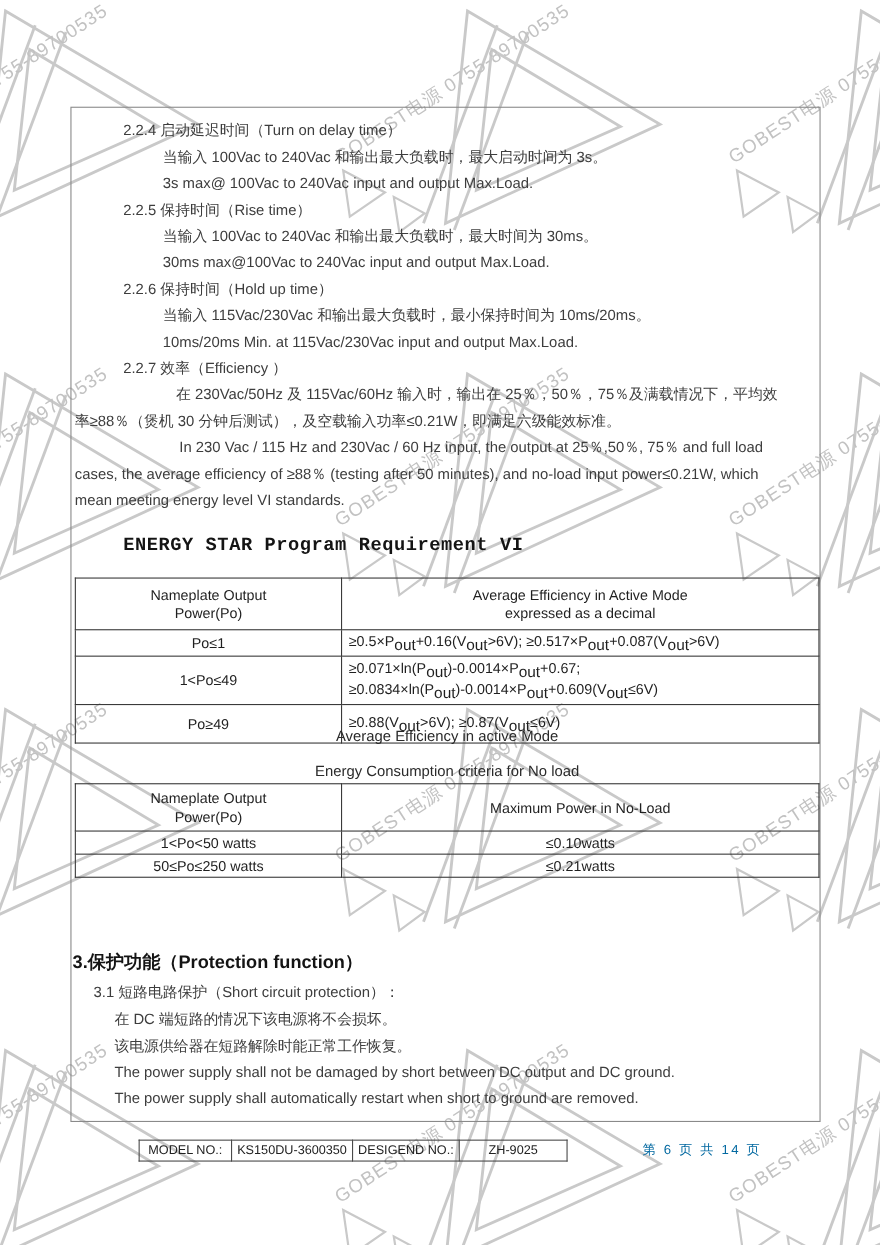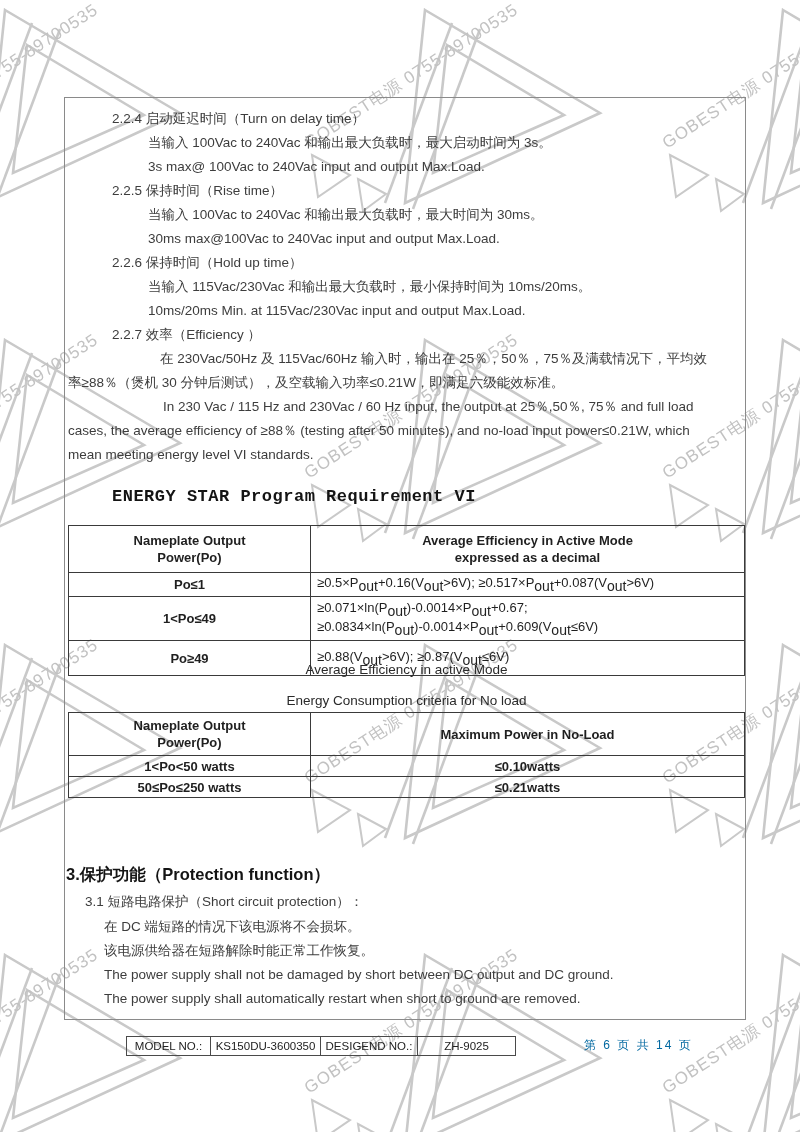--- a/index.html
+++ b/index.html
@@ -23,21 +23,21 @@
   .frame{position:absolute;left:64px;top:97px;width:680px;height:921px;border:1px solid #8a8a8a;}
   .estar{
     font-family:"Liberation Mono",monospace;font-weight:bold;font-size:17px;color:#141414;
     letter-spacing:0.5px;
   }
   table{border-collapse:collapse;table-layout:fixed;}
   .spec td{
     border:1.5px solid #3a3a3a;font-size:13px;color:#1f1f1f;vertical-align:middle;
     padding:2px 6px;overflow:hidden;
   }
-  .spec .c{text-align:center;font-weight:bold;}
+  .spec .c{text-align:center;}
   .spec sub{font-size:14px;}
   .hdr{font-size:13.5px;line-height:17px;}
   .caption{font-size:13.5px;color:#2a2a2a;text-align:center;}
   .sec3-title{font-size:16.5px;font-weight:bold;color:#141414;}
   .s31{font-size:13.5px;color:#3d3d3d;}
   .ftr td{
     border:1px solid #4a4a4a;font-size:11.5px;color:#222;text-align:center;
     padding:1px 2px;white-space:nowrap;overflow:hidden;margin-left:26px;
   }
   .pageinfo{font-size:12px;color:#0369a1;letter-spacing:2px;}

